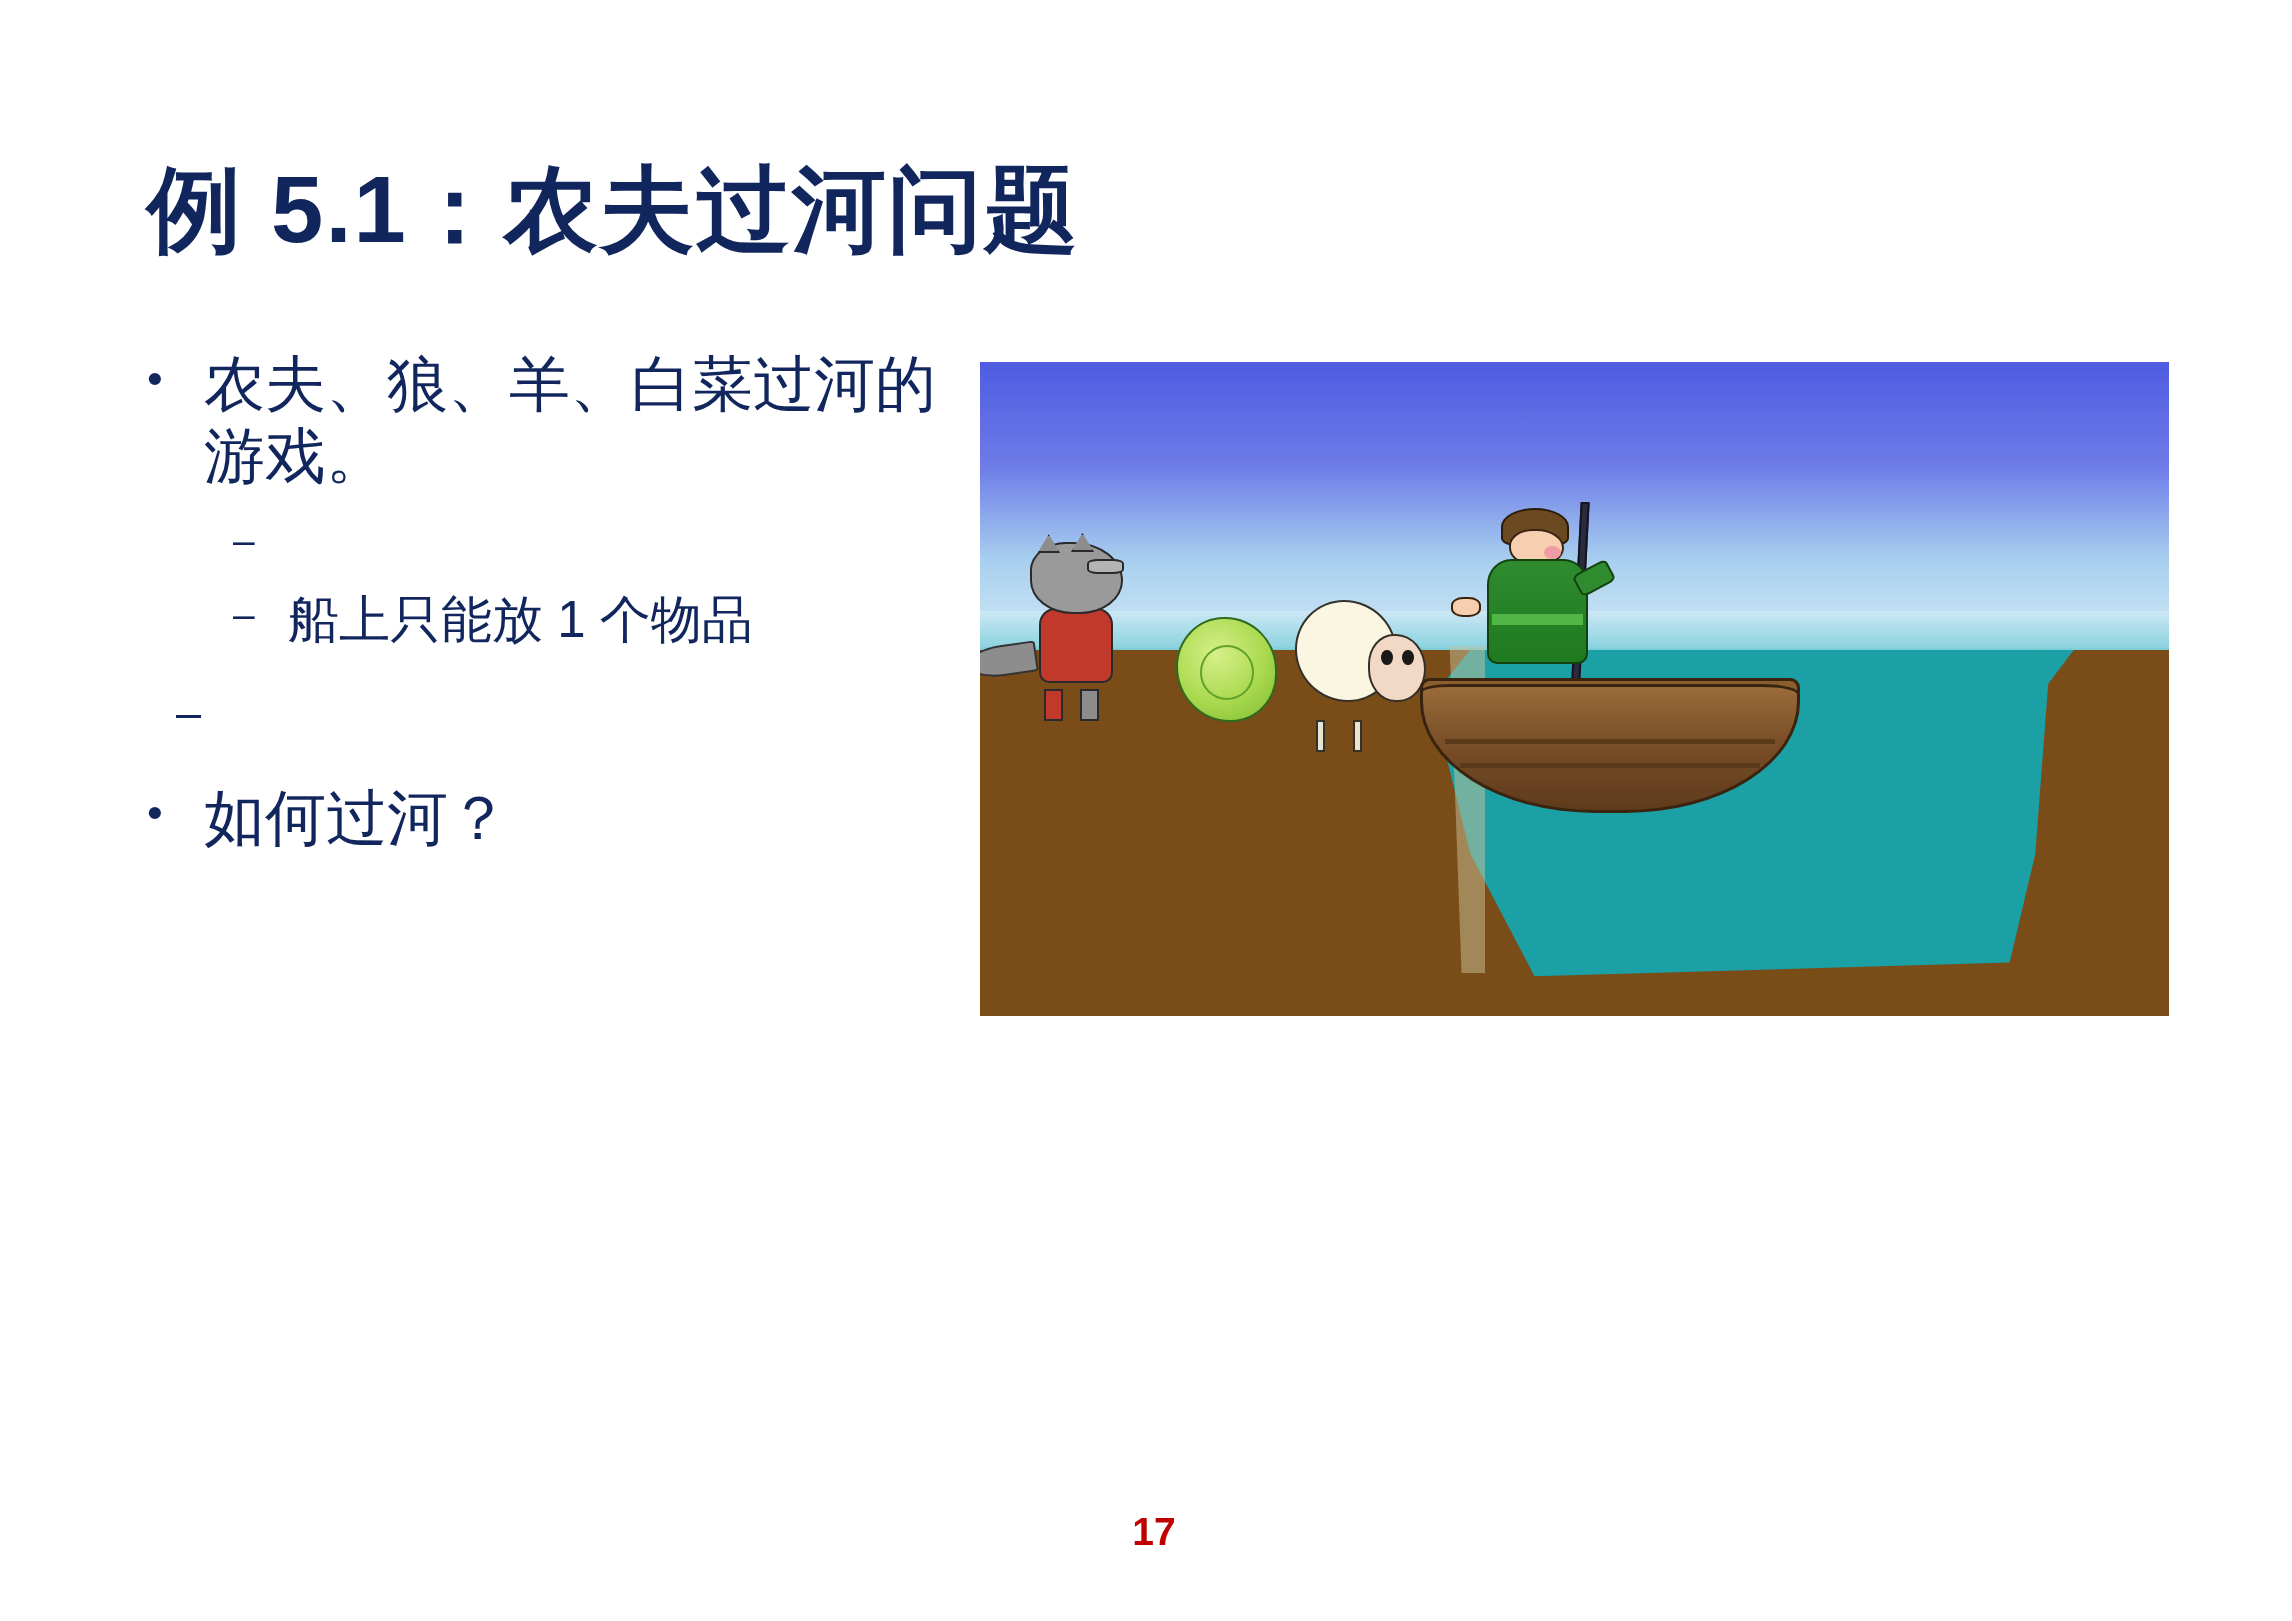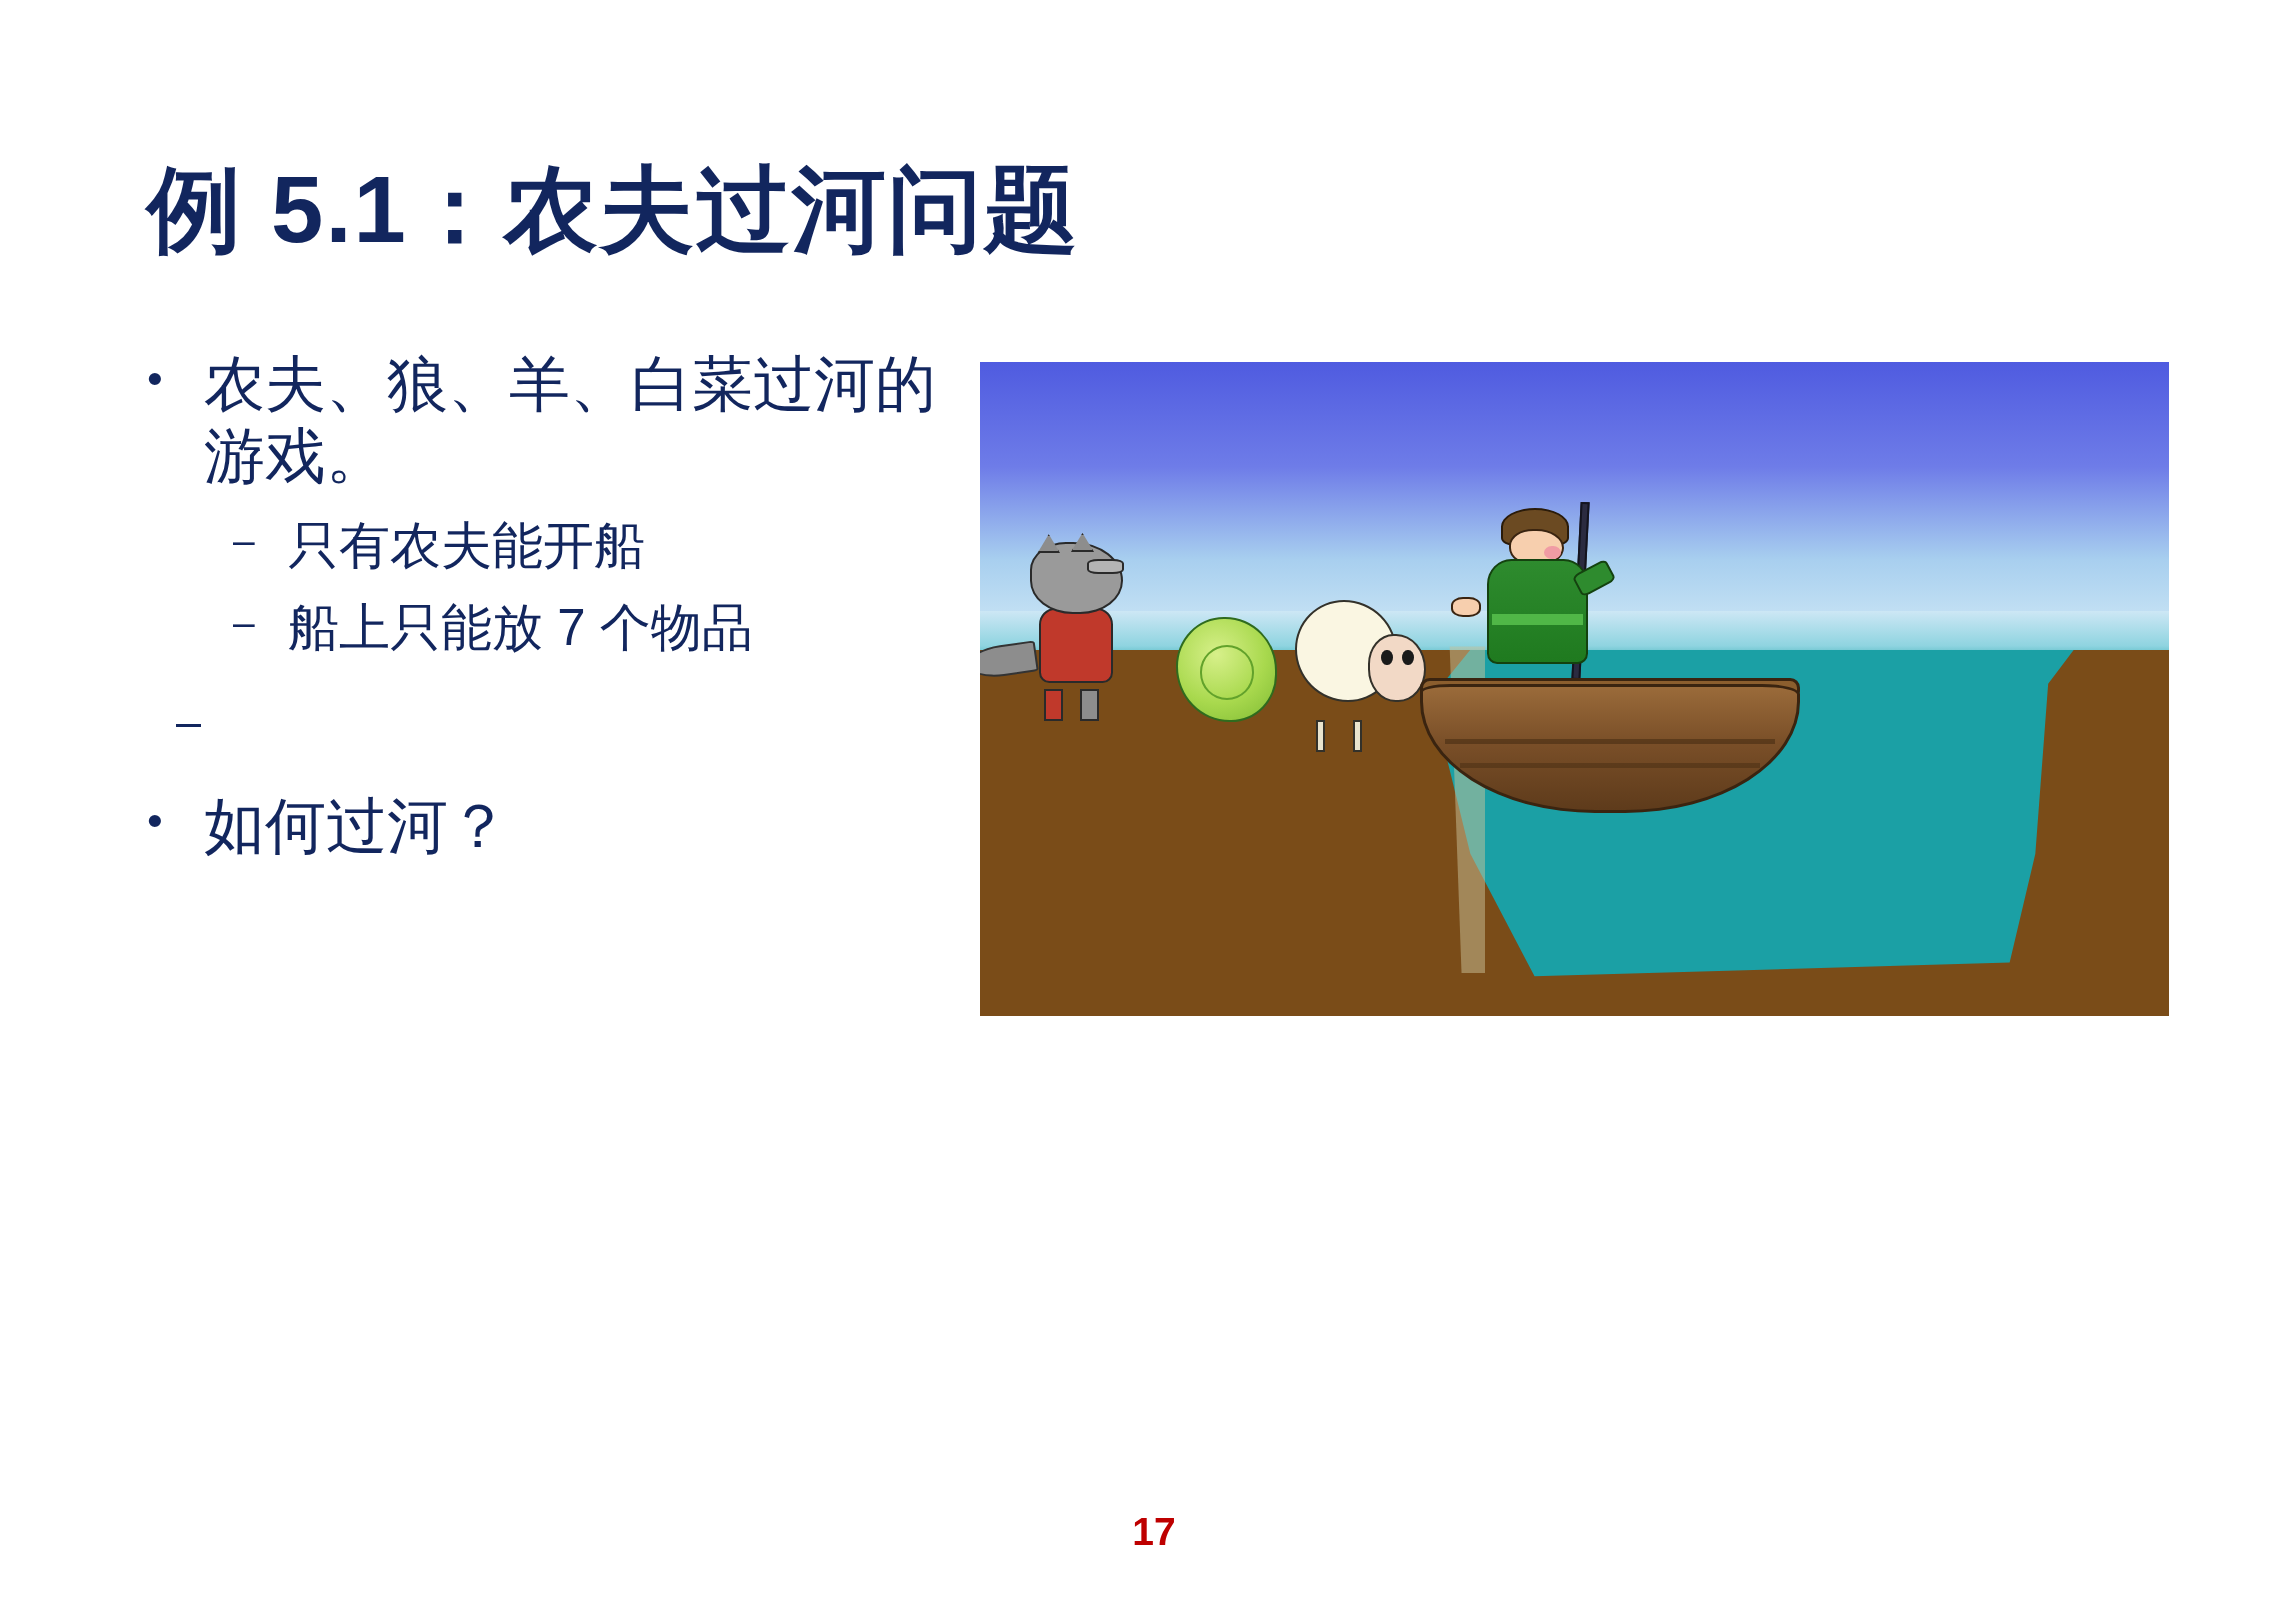--- a/index.html
+++ b/index.html
@@ -262,26 +262,25 @@
 
   <div class="body-col">
 
     <div class="bullet-l1">
       <span class="marker">•</span>
       <span class="text">农夫、狼、羊、白菜过河的游戏。</span>
     </div>
 
     <div class="bullet-l2">
       <span class="marker">–</span>
-      <span class="text">只有农夫能开船</span>
     </div>
 
     <div class="bullet-l2">
       <span class="marker">–</span>
-      <span class="text">船上只能放 7 个物品</span>
+      <span class="text">船上只能放 1 个物品</span>
     </div>
 
     <div class="bullet-l2 wide">
       <span class="marker">–</span>
     </div>
 
     <div class="bullet-l1 bullet-final">
       <span class="marker">•</span>
       <span class="text">如何过河？</span>
     </div>

